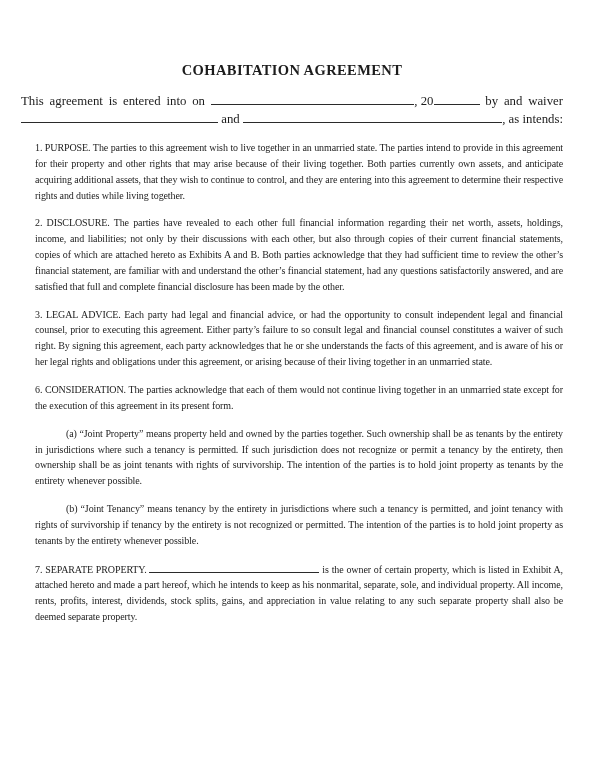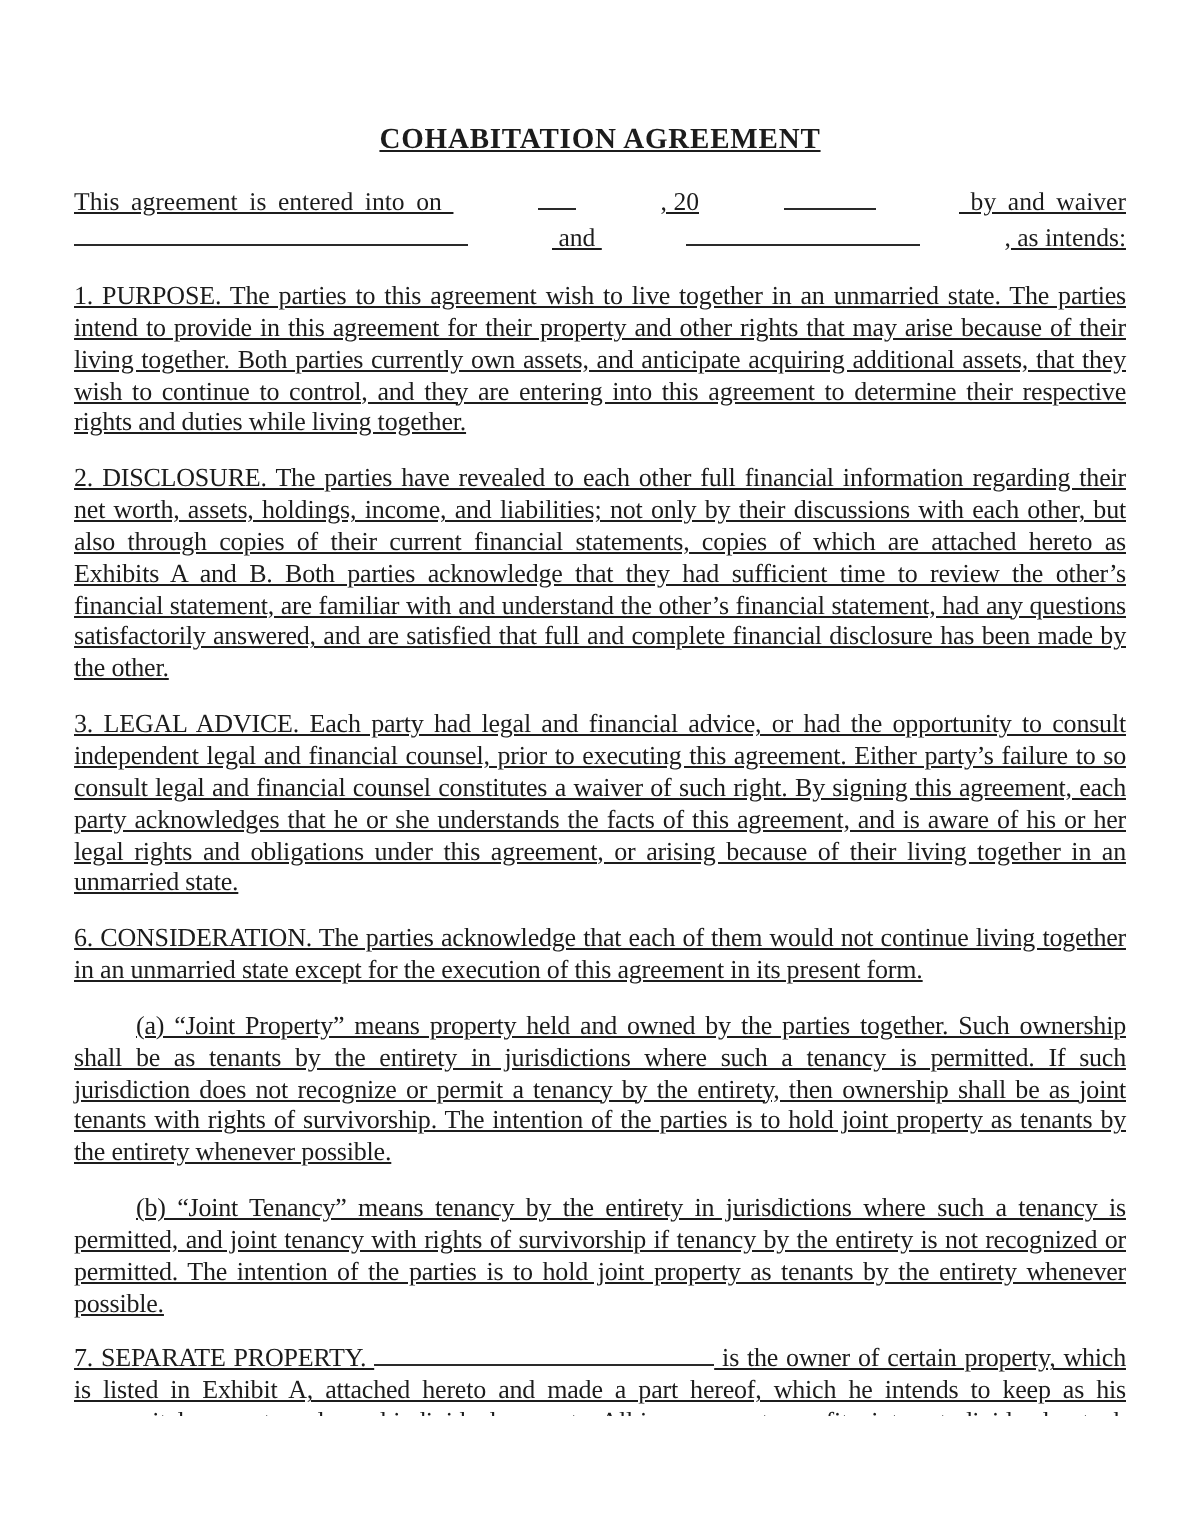--- a/index.html
+++ b/index.html
@@ -3,56 +3,54 @@
 <meta charset="utf-8">
 <style>
   html, body { margin: 0; padding: 0; background: #ffffff; }
   .page {
     position: relative;
     box-sizing: border-box;
     width: 600px;
     height: 708px;
     margin: 0 auto;
     background: #ffffff;
-    padding: 62px 37px 0 37px;
+    padding: 62px 37px 0 21px;
     font-family: "Liberation Serif", "DejaVu Serif", serif;
     color: #1c1c1c;
     overflow: hidden;
-    text-decoration: underline;
   }
   .doc-title {
     font-size: 14.5px;
     font-weight: bold;
     text-align: center;
     letter-spacing: 0.4px;
     line-height: 16px;
     margin: 0 0 15px 0;
   }
   .intro { margin: 0 0 12px 0; }
   .intro-line {
     display: flex;
     align-items: baseline;
     font-size: 12.8px;
     line-height: 17.5px;
     white-space: pre;
-    gap: 42px;
   }
   .intro-line .spread { word-spacing: 2.6px; }
   .blank {
     display: inline-block;
     height: 11px;
     border-bottom: 1px solid #2a2a2a;
   }
   .blank.grow { flex: 1 1 auto; }
   p.para {
-    font-size: 13px;
+    font-size: 10px;
     line-height: 15.85px;
     letter-spacing: -0.1px;
     text-align: justify;
-    margin: 0 0 12px 0;
+    margin: 0 0 12px 14px;
     hyphens: auto;
     -webkit-hyphens: auto;
   }
   p.para.indent { text-indent: 31px; }
 </style>
 </head>
 <body>
 
 <div class="page">
   <h1 class="doc-title">COHABITATION AGREEMENT</h1>

